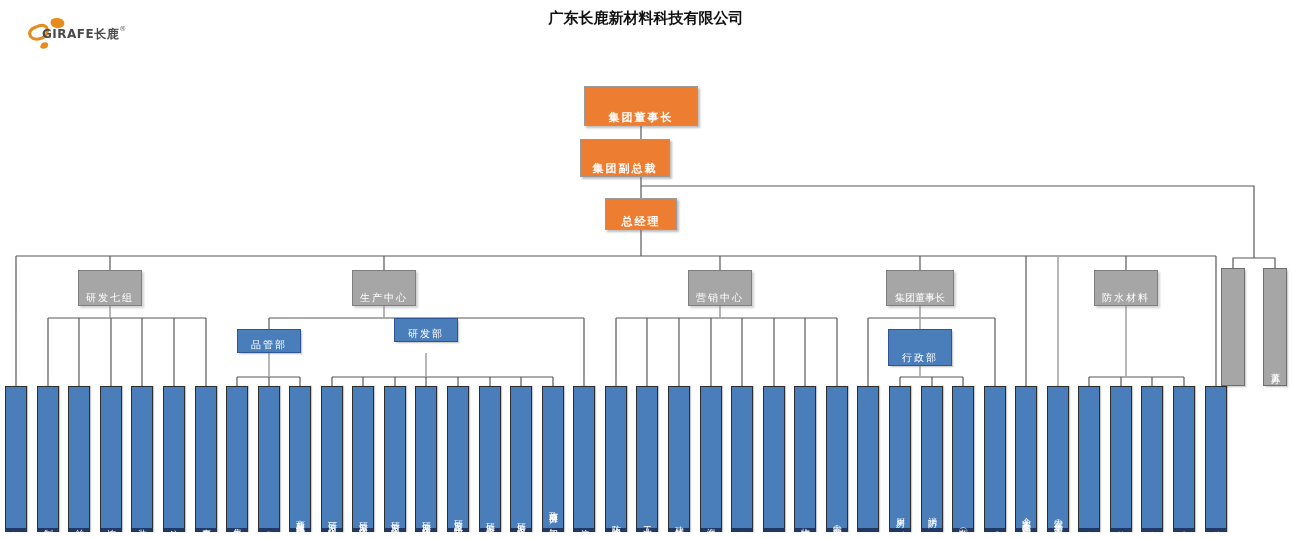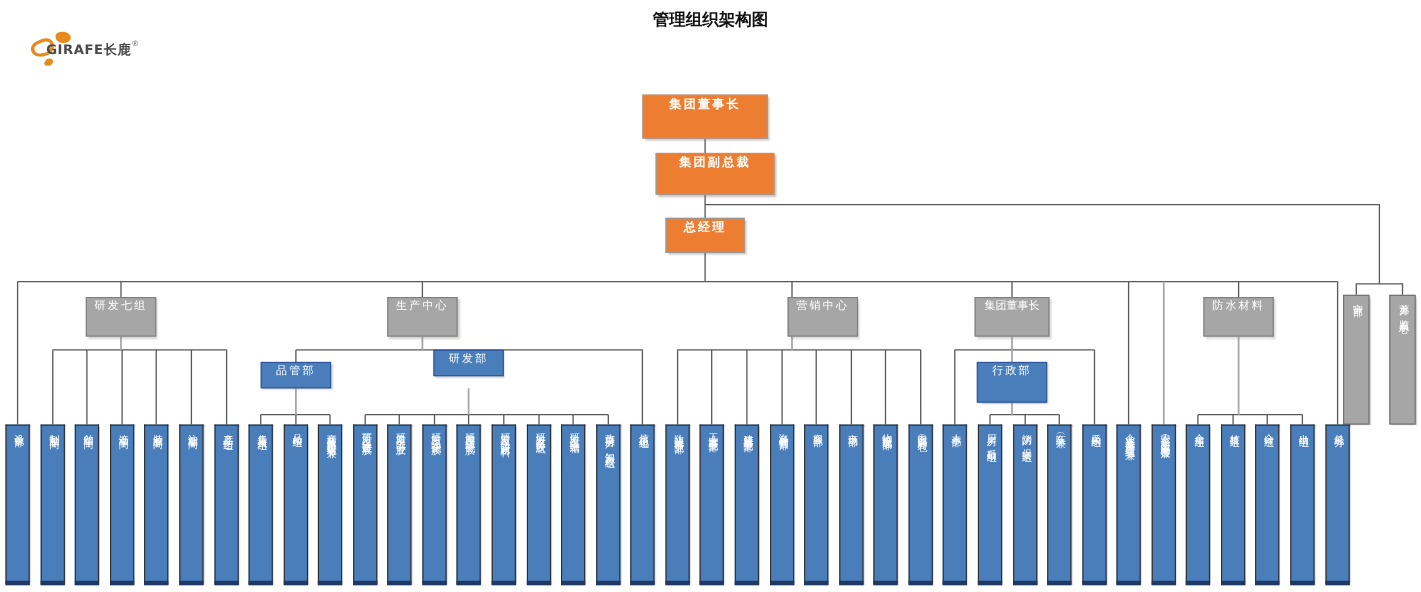--- a/index.html
+++ b/index.html
@@ -3,30 +3,30 @@
 <meta charset="utf-8">
 <style>
   * { margin:0; padding:0; box-sizing:border-box; }
   html,body { width:1292px; height:538px; background:#ffffff;
     font-family:"DejaVu Sans","Liberation Sans",sans-serif; }
   body { position:relative; overflow:hidden; }
 
   .title { position:absolute; left:0; top:7px; width:1292px; text-align:center;
     font-weight:bold; font-size:15px; color:var(--title_text,#111); line-height:23px; }
 
-  .logo { position:absolute; left:16px; top:28px; height:34px; display:flex; align-items:center; }
+  .logo { position:absolute; left:16px; top:17px; height:34px; display:flex; align-items:center; }
   .logo svg { margin-right:-34px; }
   .logo-text { font-weight:bold; font-size:12px; color:#4a4a4a; letter-spacing:0.5px; position:relative; z-index:2; }
   .logo sup { font-size:7px; color:#6a6a6a; position:relative; top:-5px; }
 
   .wires { position:absolute; left:0; top:0; }
   .wires .dark { color:#595959; }
   .wires .light { color:#a6a6a6; }
 
-  .node { position:absolute; display:flex; align-items:flex-start; justify-content:center;
+  .node { position:absolute; display:flex; align-items:flex-end; justify-content:center;
     color:#ffffff; font-size:9px; text-align:center; }
   .orange { background:var(--orange,#ED7D31); border:1px solid #9a9a9a;
     box-shadow:2px 2px 2px rgba(110,110,110,.45); font-weight:bold; font-size:11px; letter-spacing:2px; }
   .gray { background:var(--gray,#A6A6A6); border:1px solid #7f7f7f;
     box-shadow:2px 2px 2px rgba(140,140,140,.4); font-size:10px; letter-spacing:2px; }
   .blue { background:var(--blue,#4A7EBB); border:1px solid #2f5597;
     box-shadow:1.5px 1.5px 1.5px rgba(130,130,130,.4); font-size:10px; letter-spacing:2px;font-family:Liberation Mono, monospace; }
 
   .vbox { top:386px; width:22px; height:146px; background:var(--blue,#4A7EBB);
     border:1px solid #2d2d2d; border-bottom:4px solid #1f3864;
@@ -62,40 +62,40 @@
   <svg width="60" height="34" viewBox="0 0 60 34">
     <path d="M36 2 C43 -1 50 3 48 8 C46 12 39 12 36 9 C34 7 34 4 36 2 Z" fill="#E88B1E"></path>
     <path d="M20 10 C28 6 33 10 31 16 C29 22 19 24 15 20 C12 16 14 12 20 10 Z" fill="none" stroke="#E88B1E" stroke-width="3"></path>
     <path d="M26 26 C30 24 33 26 32 29 C31 32 26 33 24 30 Z" fill="#E88B1E"></path>
   </svg>
   <span class="logo-text">GIRAFE长鹿</span>
     <sup>®</sup>
 </div>
 
 <div class="title">
-  <div>管理组织架构图</div>
+  <div>广东长鹿新材料科技有限公司</div>
 </div>
 
 <div class="node orange" style="left:584px;top:86px;width:114px;height:40px">
     <span>集团董事长</span>
   </div>
-<div class="node orange" style="left:596px;top:139px;width:108px;height:38px">
+<div class="node orange" style="left:580px;top:139px;width:90px;height:38px">
     <span>集团副总裁</span>
   </div>
 <div class="node orange" style="left:605px;top:198px;width:72px;height:32px">
     <span>总经理</span>
   </div>
 
 <div class="node gray" style="left:78px;top:270px;width:64px;height:36px">
     <span>研发七组</span>
   </div>
 <div class="node gray" style="left:352px;top:270px;width:64px;height:36px">
     <span>生产中心</span>
   </div>
-<div class="node gray" style="left:716px;top:270px;width:64px;height:36px">
+<div class="node gray" style="left:688px;top:270px;width:64px;height:36px">
     <span>营销中心</span>
   </div>
 <div class="node gray" style="left:886px;top:270px;width:68px;height:36px;letter-spacing:0">
     <span>集团董事长</span>
   </div>
 <div class="node gray" style="left:1094px;top:270px;width:64px;height:36px">
     <span>防水材料</span>
   </div>
 
 <div class="node blue" style="left:237px;top:329px;width:64px;height:24px">

